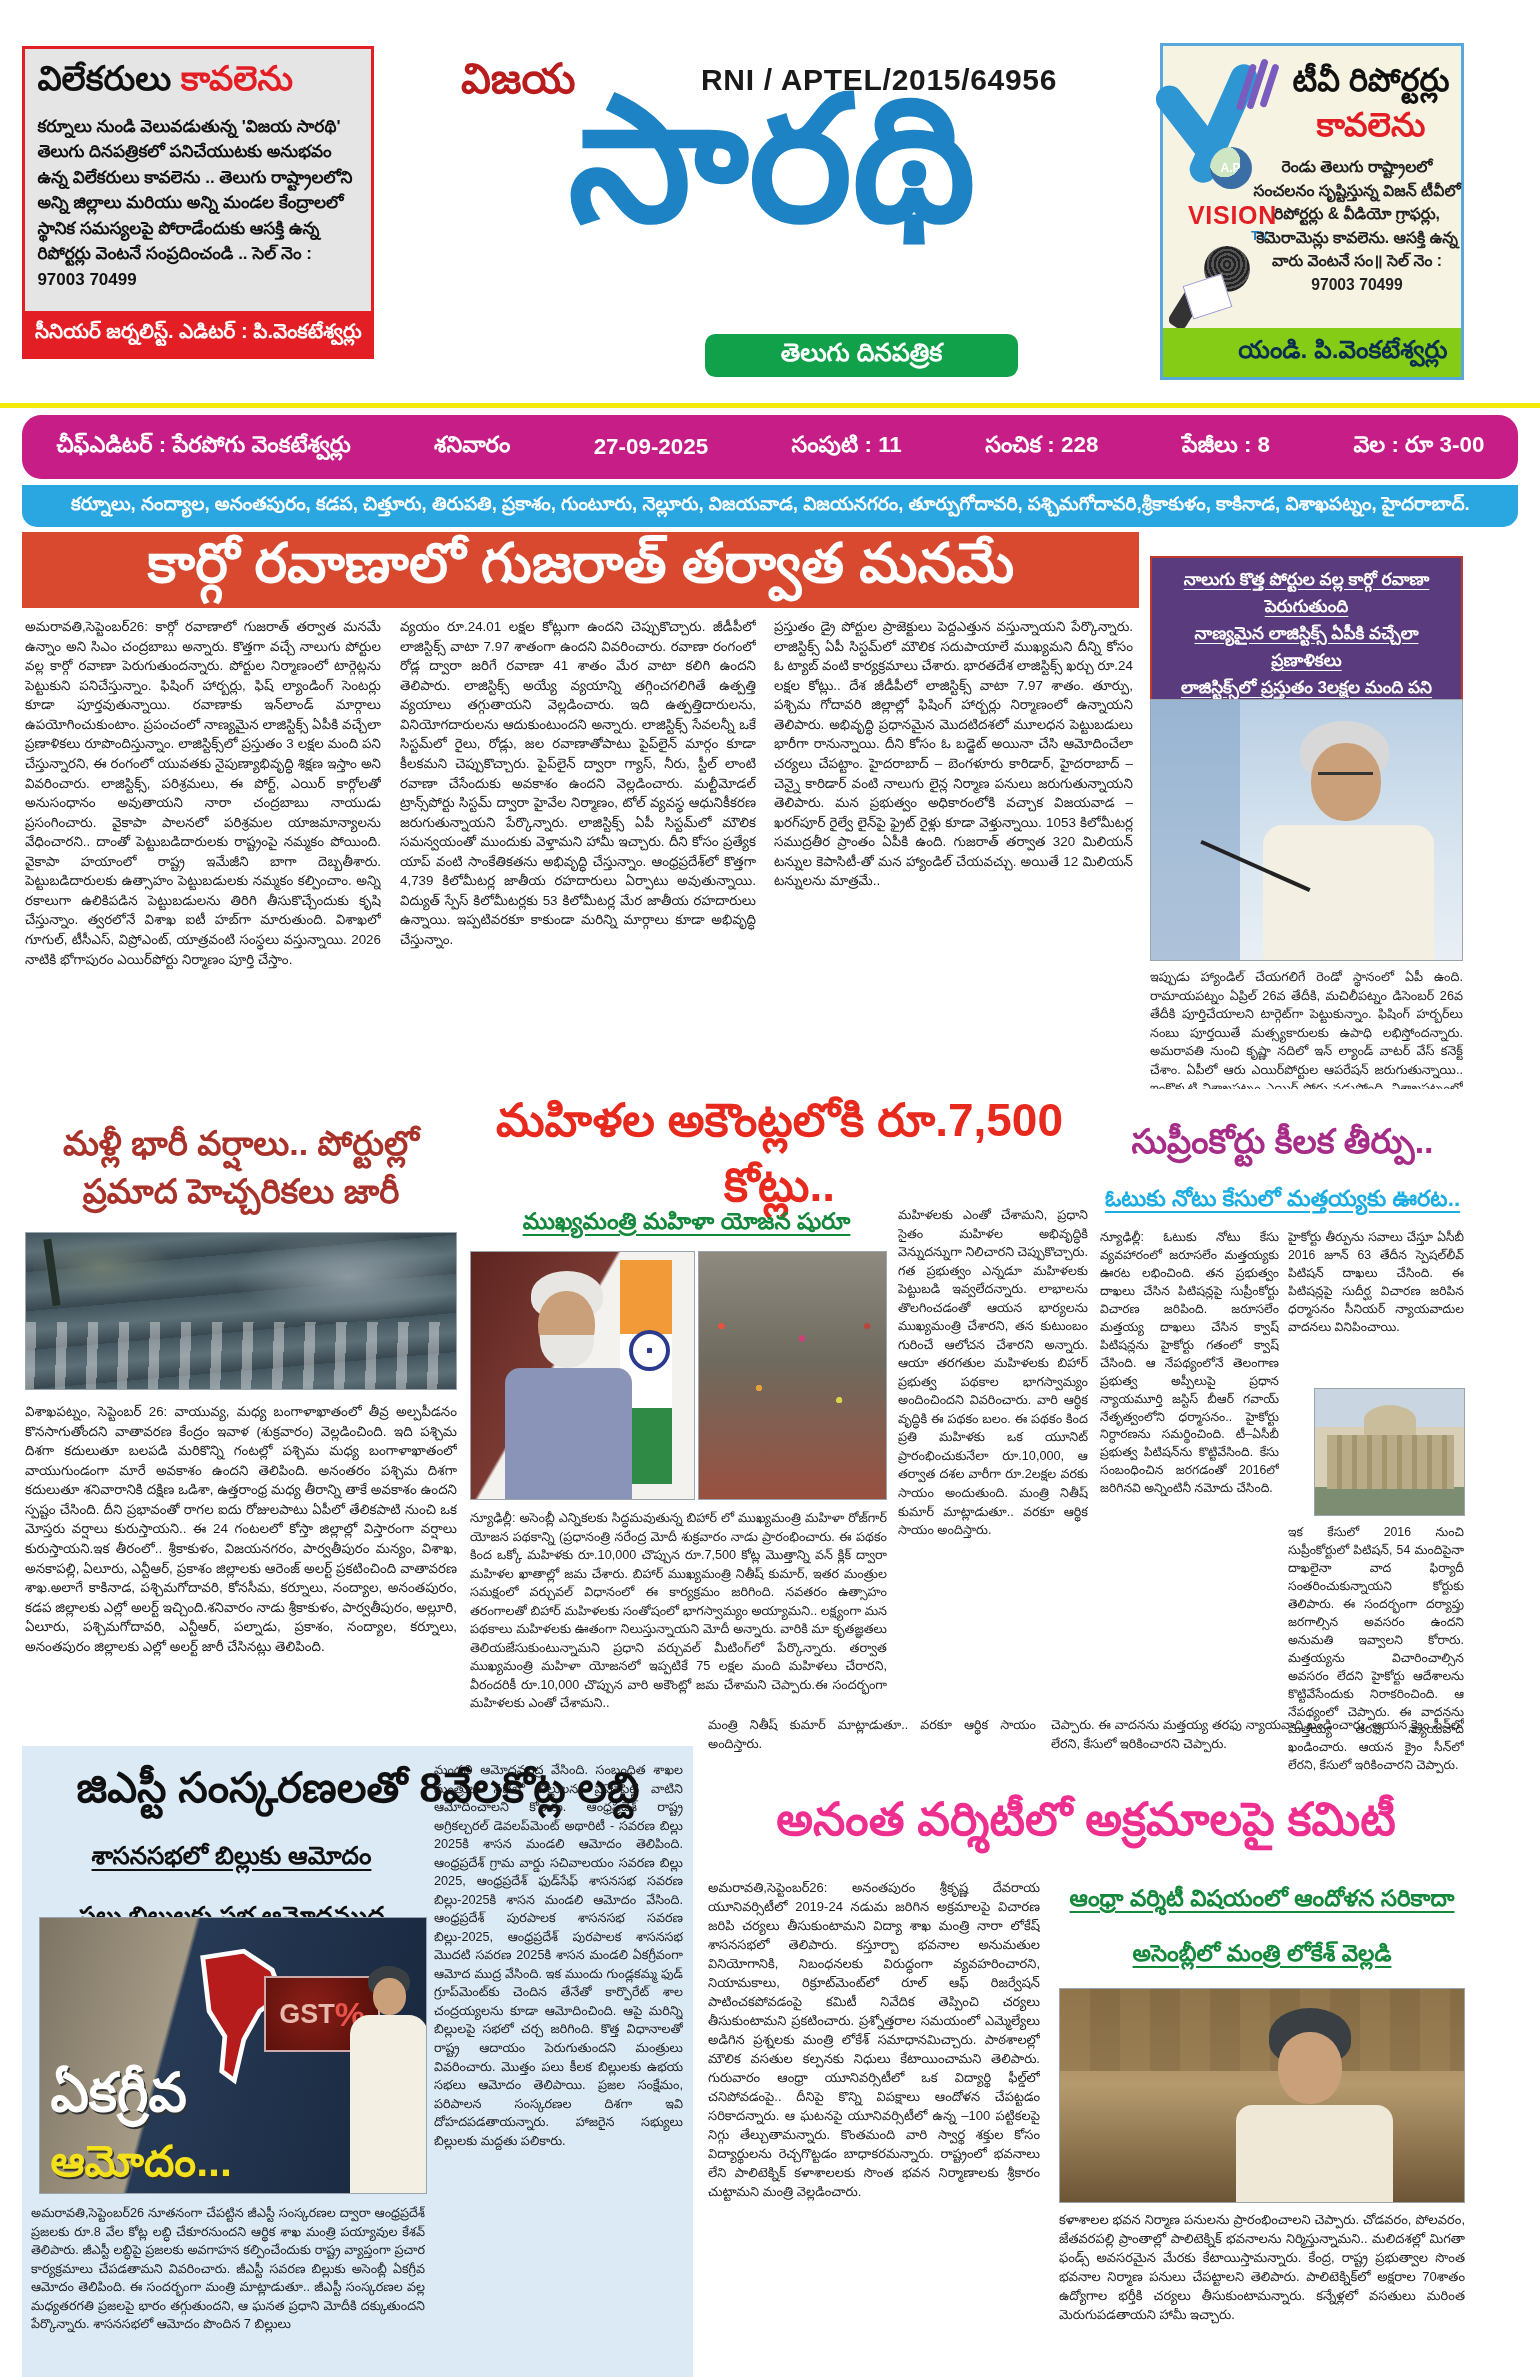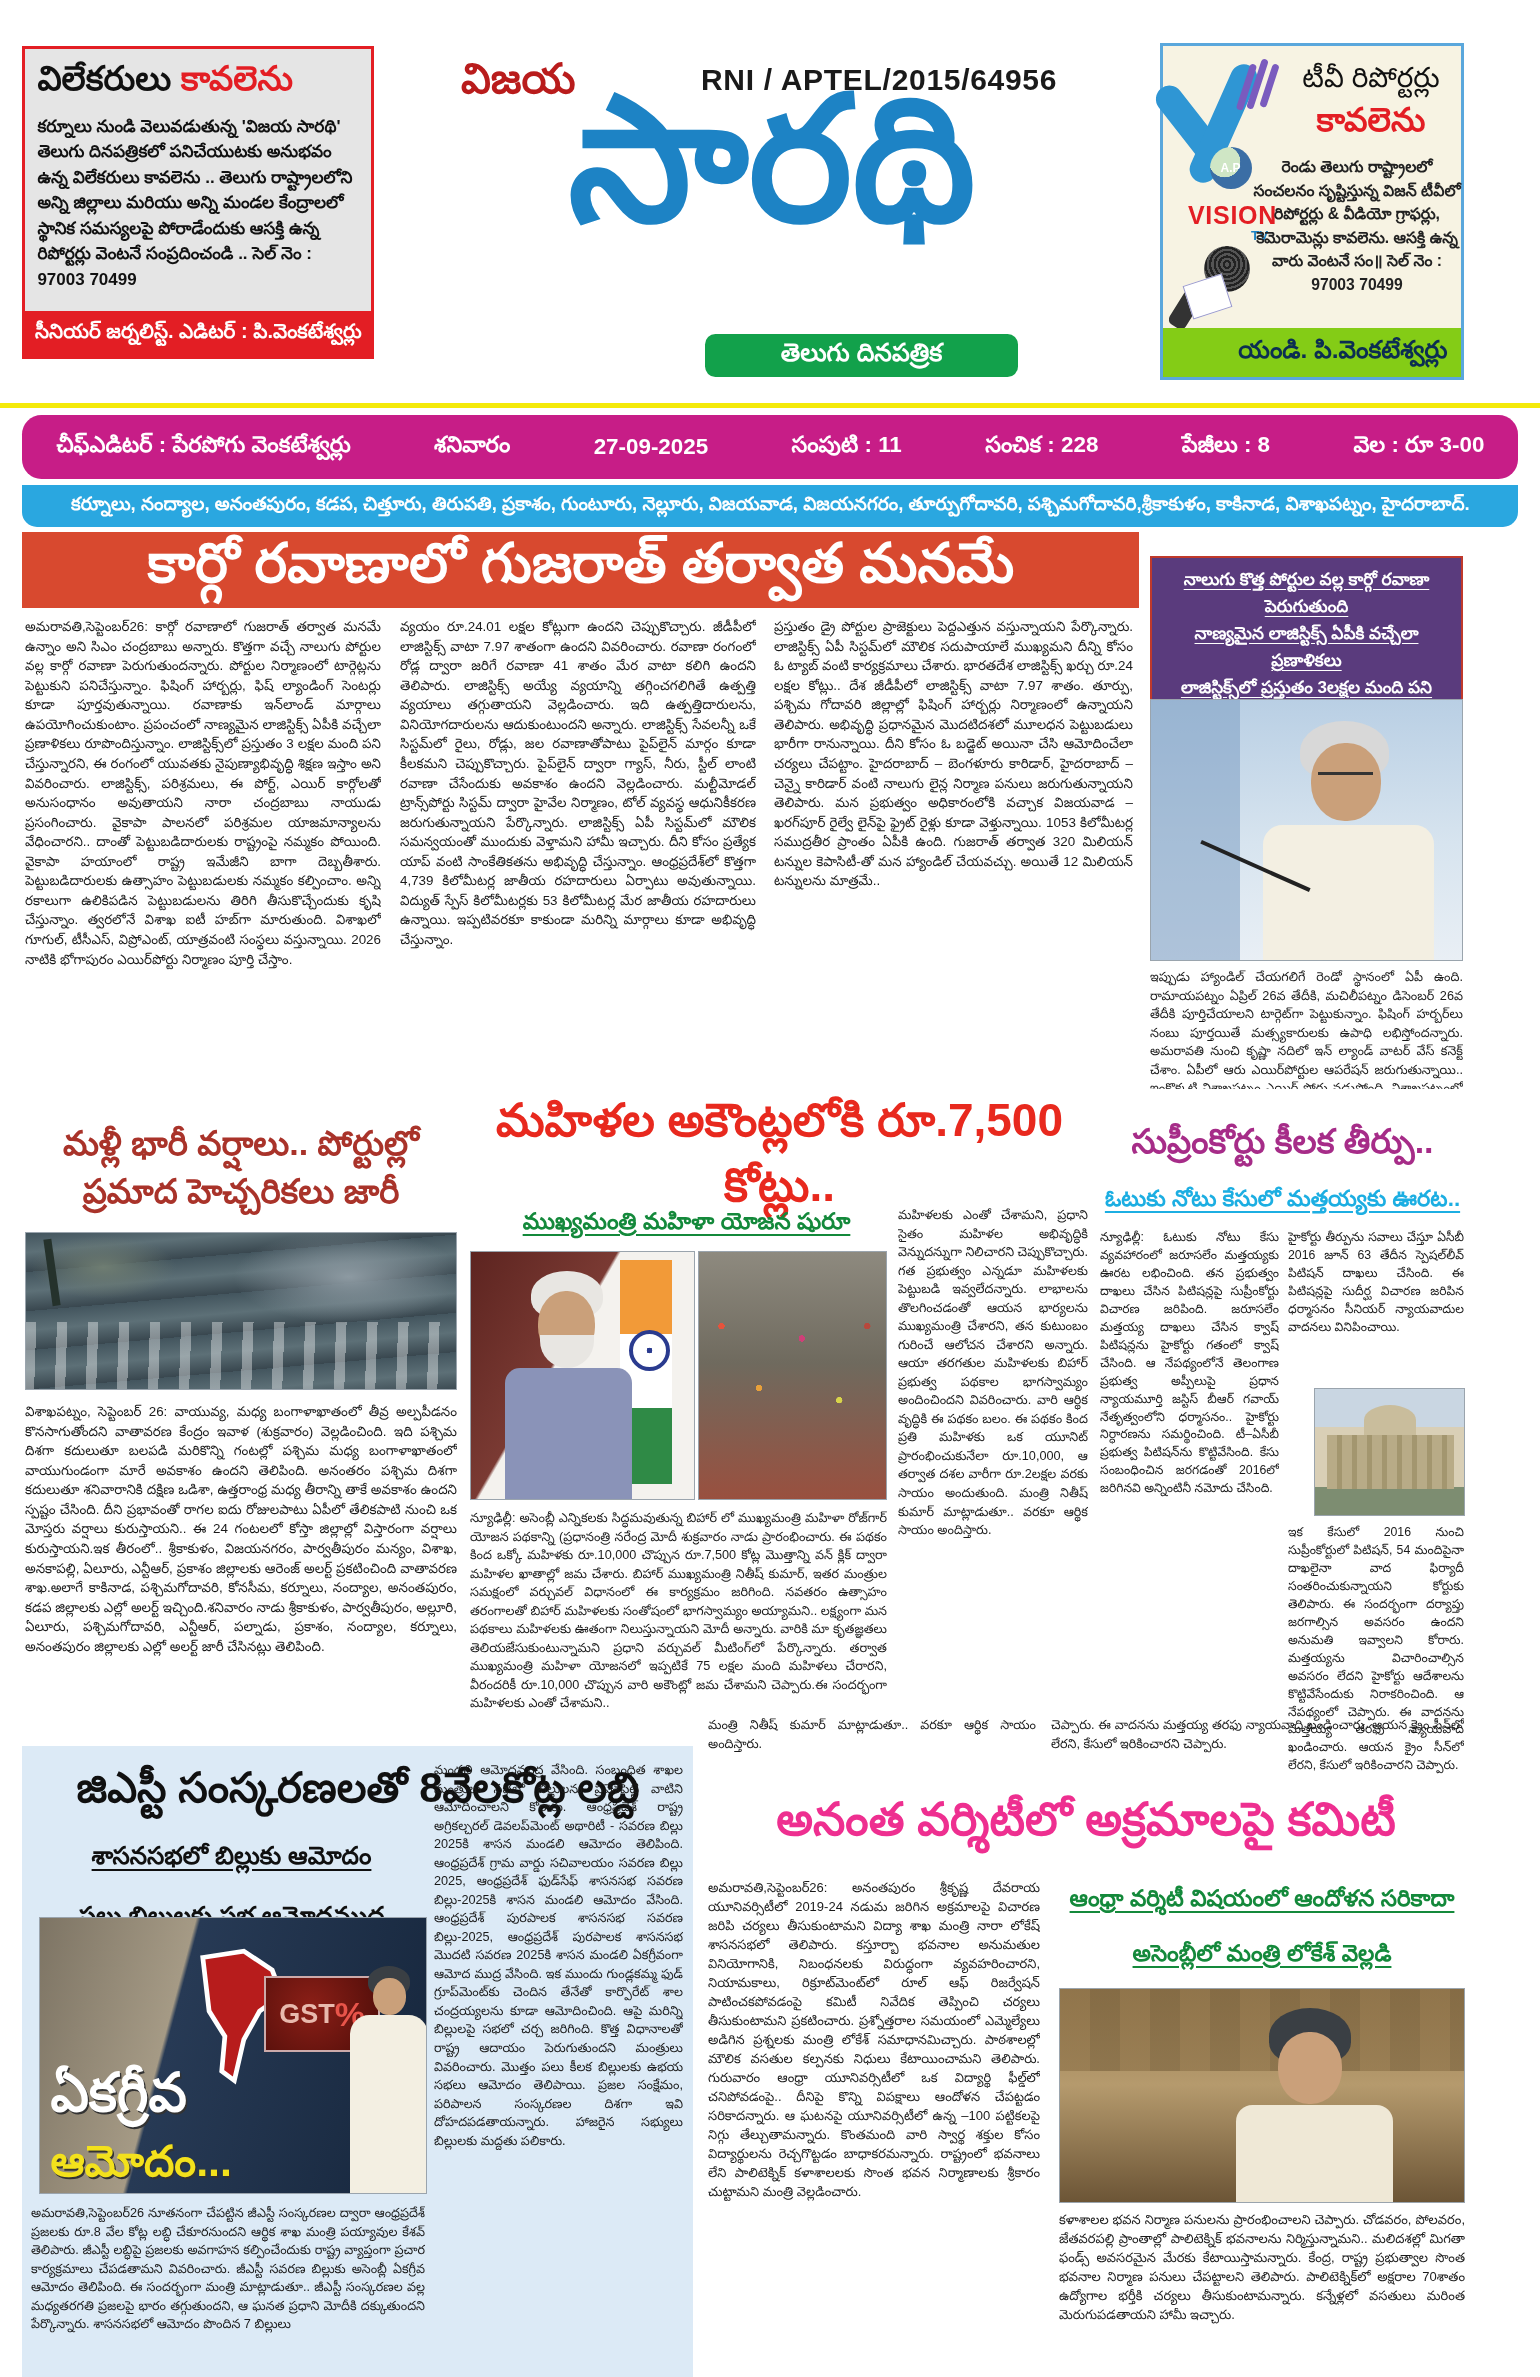--- a/index.html
+++ b/index.html
@@ -9,21 +9,21 @@
   .tx{font-size:13.4px;line-height:1.46;text-align:justify;color:#1a1a1a;overflow:hidden;}
   .ctr{display:flex;align-items:center;justify-content:center;text-align:center;}
   .uline{text-decoration:underline;text-underline-offset:4.5px;}
   
   .ad-left{background:#e5e5e5;border:3.7px solid #e31e24;box-sizing:border-box;}
   .ad-left .ttl{font-size:34px;font-weight:900;padding:10.4px 12px 3px 12px;}
   .ad-left .bdy{font-size:17px;font-weight:700;padding:4.5px 12px;line-height:1.5;}
   .ad-left .ftr{position:absolute;left:0;right:0;bottom:0;height:45px;background:#e31e24;
                 color:#fff;font-weight:900;font-size:20px;}
   .ad-right{background:#f7f3e3;border:3px solid #5aa7dc;box-sizing:border-box;}
-  .ad-right .ttl1{font-size:28px;font-weight:400;color:#111;}
+  .ad-right .ttl1{font-size:32px;font-weight:700;color:#111;}
   .ad-right .ttl2{font-size:33px;font-weight:900;color:#e31e24;}
   .ad-right .bdy{font-size:15.7px;font-weight:700;line-height:1.5;text-align:center;color:#222;}
   .ad-right .ftr{position:absolute;left:0;right:0;bottom:0;height:49px;background:#84cc16;
                  color:#0b2d52;font-weight:900;font-size:24.6px;display:flex;align-items:center;justify-content:flex-end;padding-right:13.4px;}
   .vision{color:#e31e24;font-weight:900;font-size:25px;letter-spacing:0.7px;}
   .visiontv{color:#1d83c5;font-weight:900;font-size:13.4px;}
   
   .mast-small{font-size:42px;font-weight:900;color:#b91c1c;}
   .rni{font-size:30px;font-weight:900;color:#1a1a1a;letter-spacing:0.7px;}
   .mast-logo{font-size:175px;font-weight:900;color:#1d83c5;line-height:1.0;text-align:center;}

